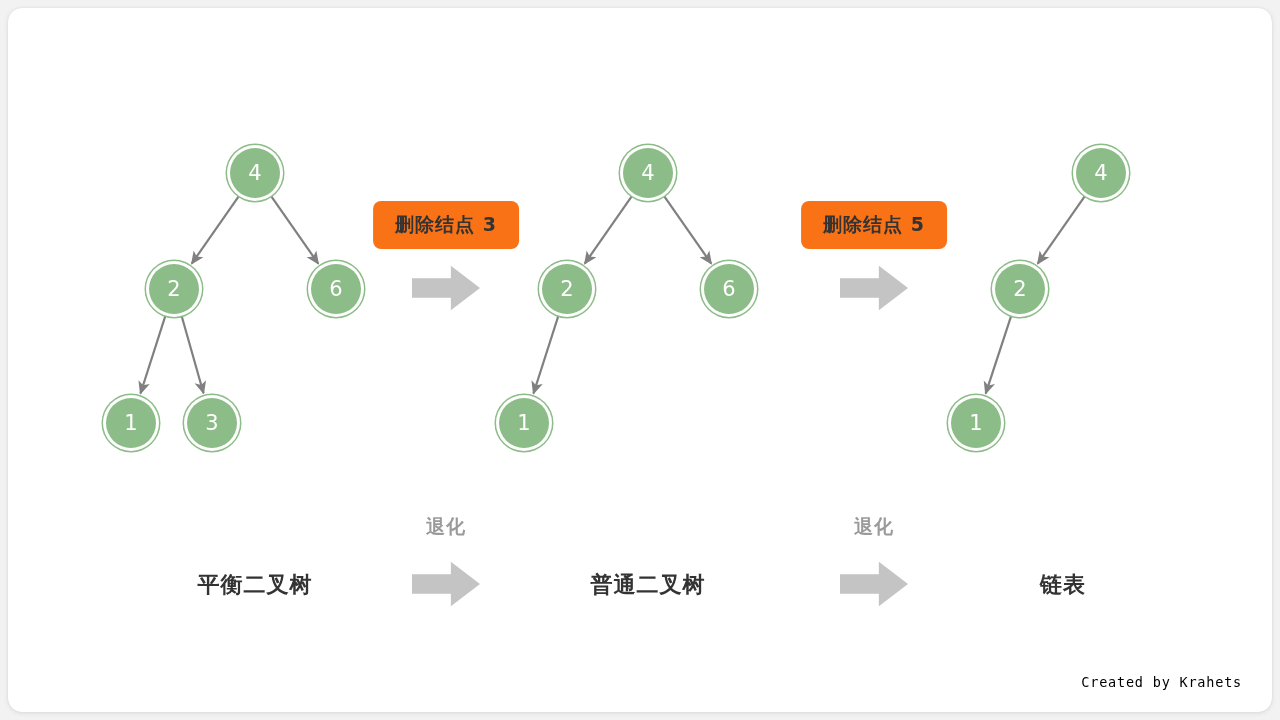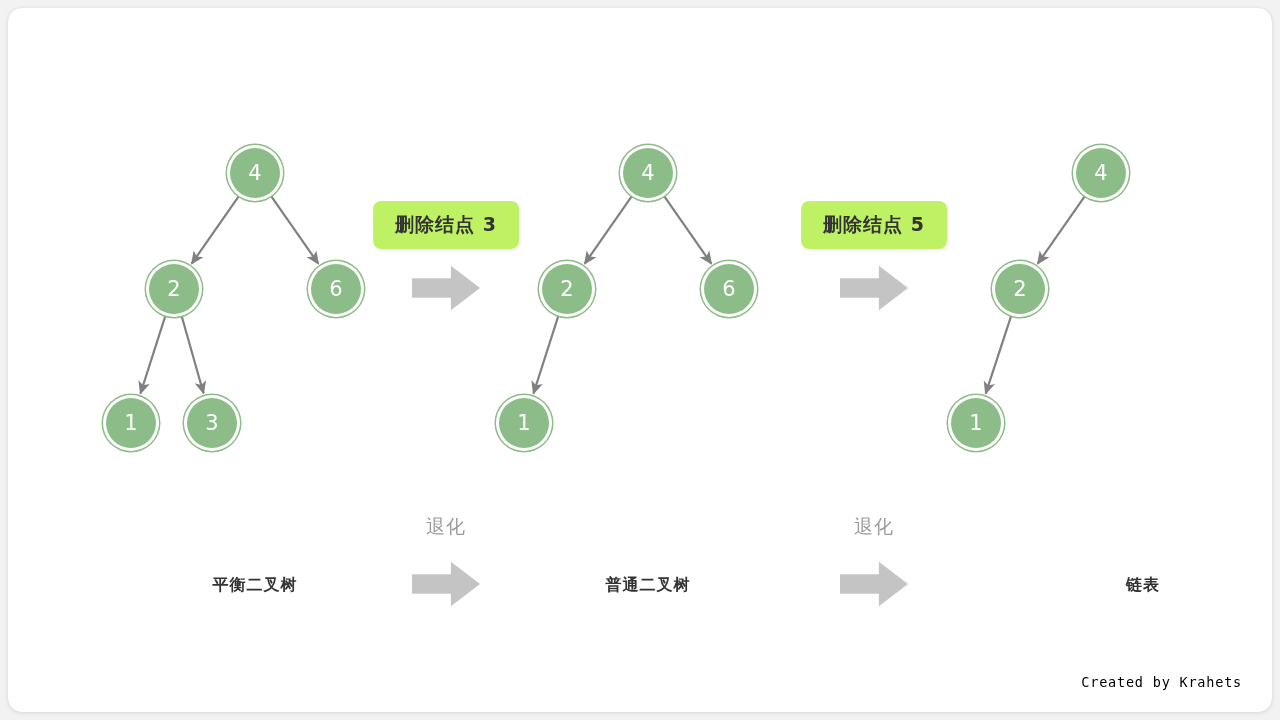--- a/index.html
+++ b/index.html
@@ -70,47 +70,47 @@
     font-size: 21px;
     font-family: "DejaVu Sans", "Liberation Sans", sans-serif;
     line-height: 1;
     user-select: none;
   }
 
   
   .badge {
     position: absolute;
     transform: translate(-50%, -50%);
-    background: #bef264;
+    background: #f97316;
     border-radius: 8px;
     padding: 11px 22px;
     font-size: 19px;
     font-weight: bold;
     color: #333333;
     white-space: nowrap;
     letter-spacing: 1px;
     font-family: "DejaVu Sans", "Liberation Sans", sans-serif;
   }
 
   
   .caption {
     position: absolute;
     transform: translate(-50%, -50%);
-    font-size: 16px;
+    font-size: 22px;
     font-weight: bold;
     color: #333333;
     white-space: nowrap;
     letter-spacing: 1px;
     font-family: "DejaVu Sans", "Liberation Sans", sans-serif;
   }
   .sublabel {
     position: absolute;
     transform: translate(-50%, -50%);
     font-size: 19px;
-    font-weight: normal;
+    font-weight: bold;
     color: #9a9a9a;
     white-space: nowrap;
     letter-spacing: 1px;
     font-family: "DejaVu Sans", "Liberation Sans", sans-serif;
   }
 
   
   .blockarrow {
     position: absolute;
     transform: translate(-50%, -50%);
@@ -182,21 +182,21 @@
           <div class="blockarrow" style="left: 438px; top: 578px;"><svg width="68" height="49" viewBox="0 0 70 50">
               <path d="M0,15 L40,15 L40,2 L70,25 L40,48 L40,35 L0,35 Z" fill="#c4c4c4"></path>
             </svg></div>
           <div class="blockarrow" style="left: 866px; top: 578px;"><svg width="68" height="49" viewBox="0 0 70 50">
               <path d="M0,15 L40,15 L40,2 L70,25 L40,48 L40,35 L0,35 Z" fill="#c4c4c4"></path>
             </svg></div>
         </div>
       <div id="captions-group">
           <div class="caption" style="left: 247px; top: 577px;">平衡二叉树</div>
           <div class="caption" style="left: 640px; top: 577px;">普通二叉树</div>
-          <div class="caption" style="left: 1135px; top: 577px;">链表</div>
+          <div class="caption" style="left: 1055px; top: 577px;">链表</div>
           <div class="sublabel" style="left: 438px; top: 519px;">退化</div>
           <div class="sublabel" style="left: 866px; top: 519px;">退化</div>
         </div>
 
       <div id="watermark">Created by Krahets</div>
     </div>
   </div>
 </div>
 
 </body></html>

